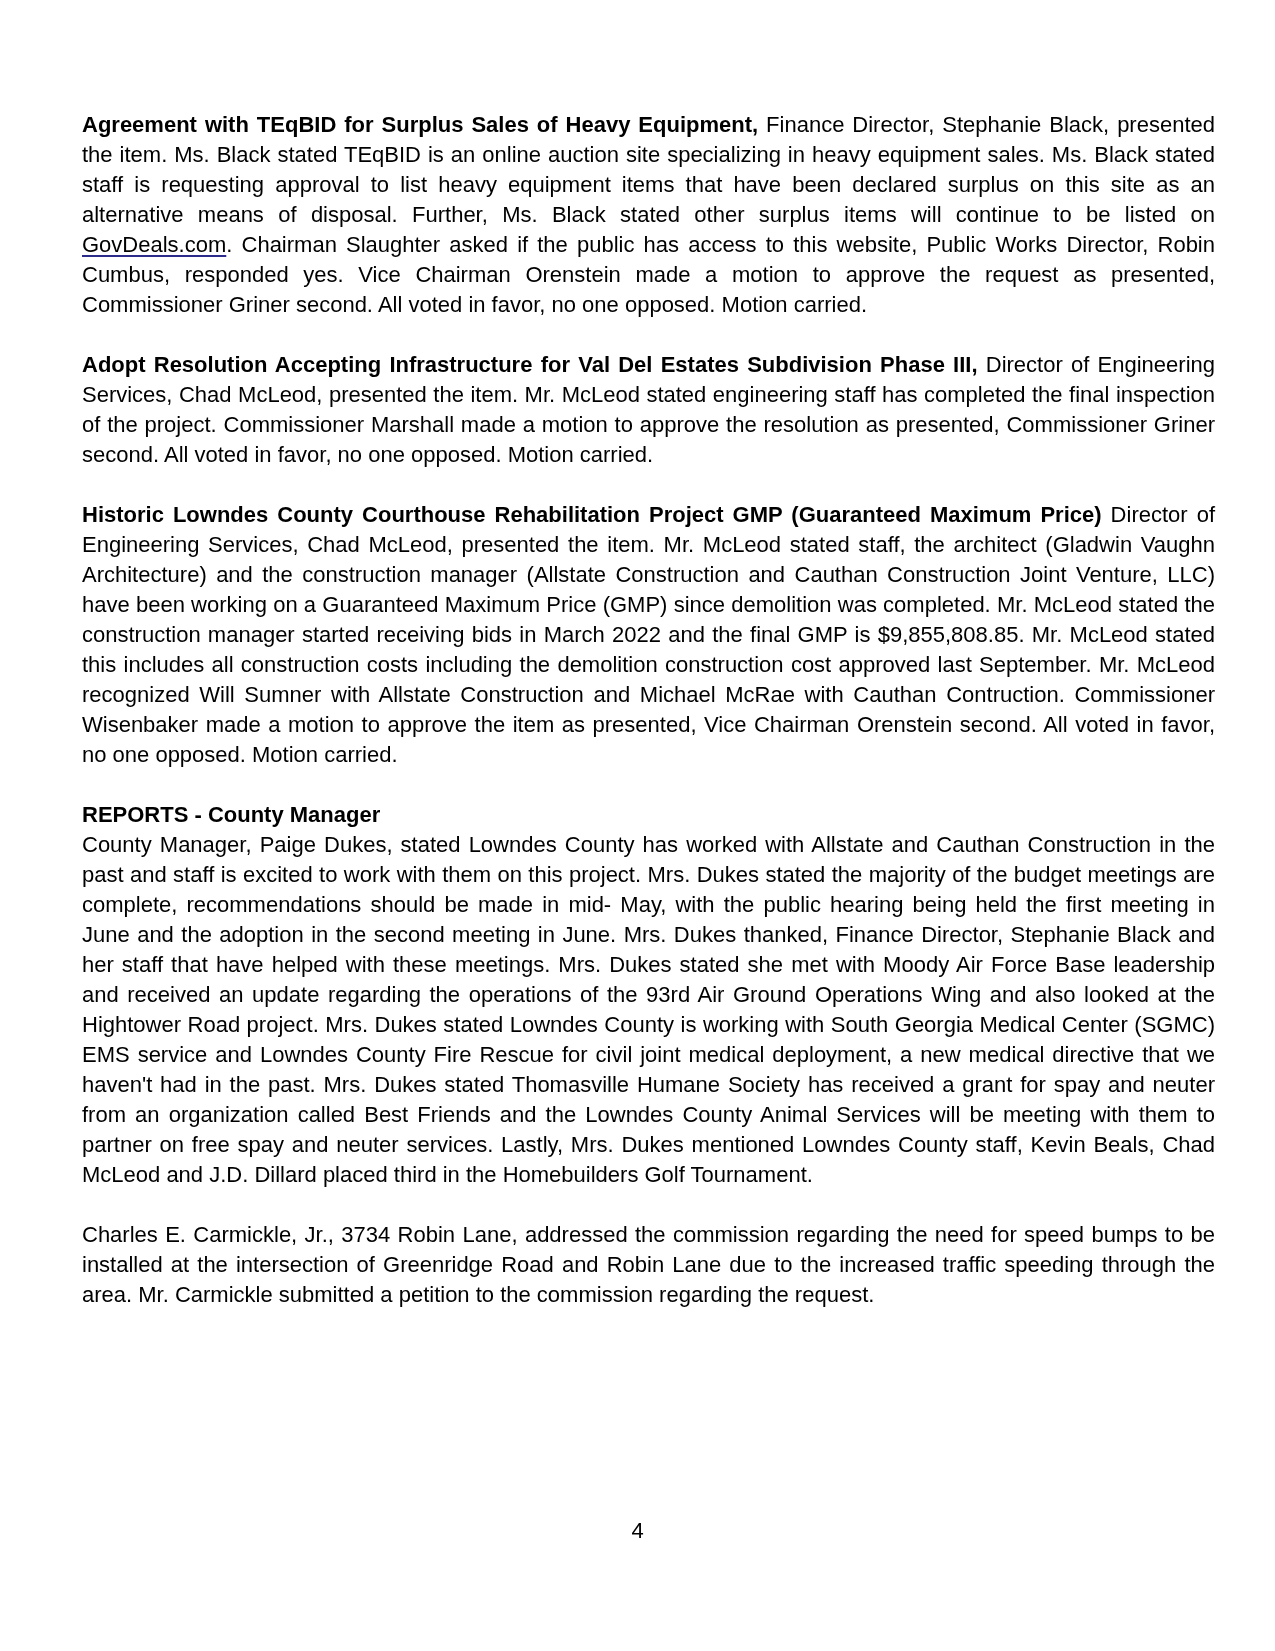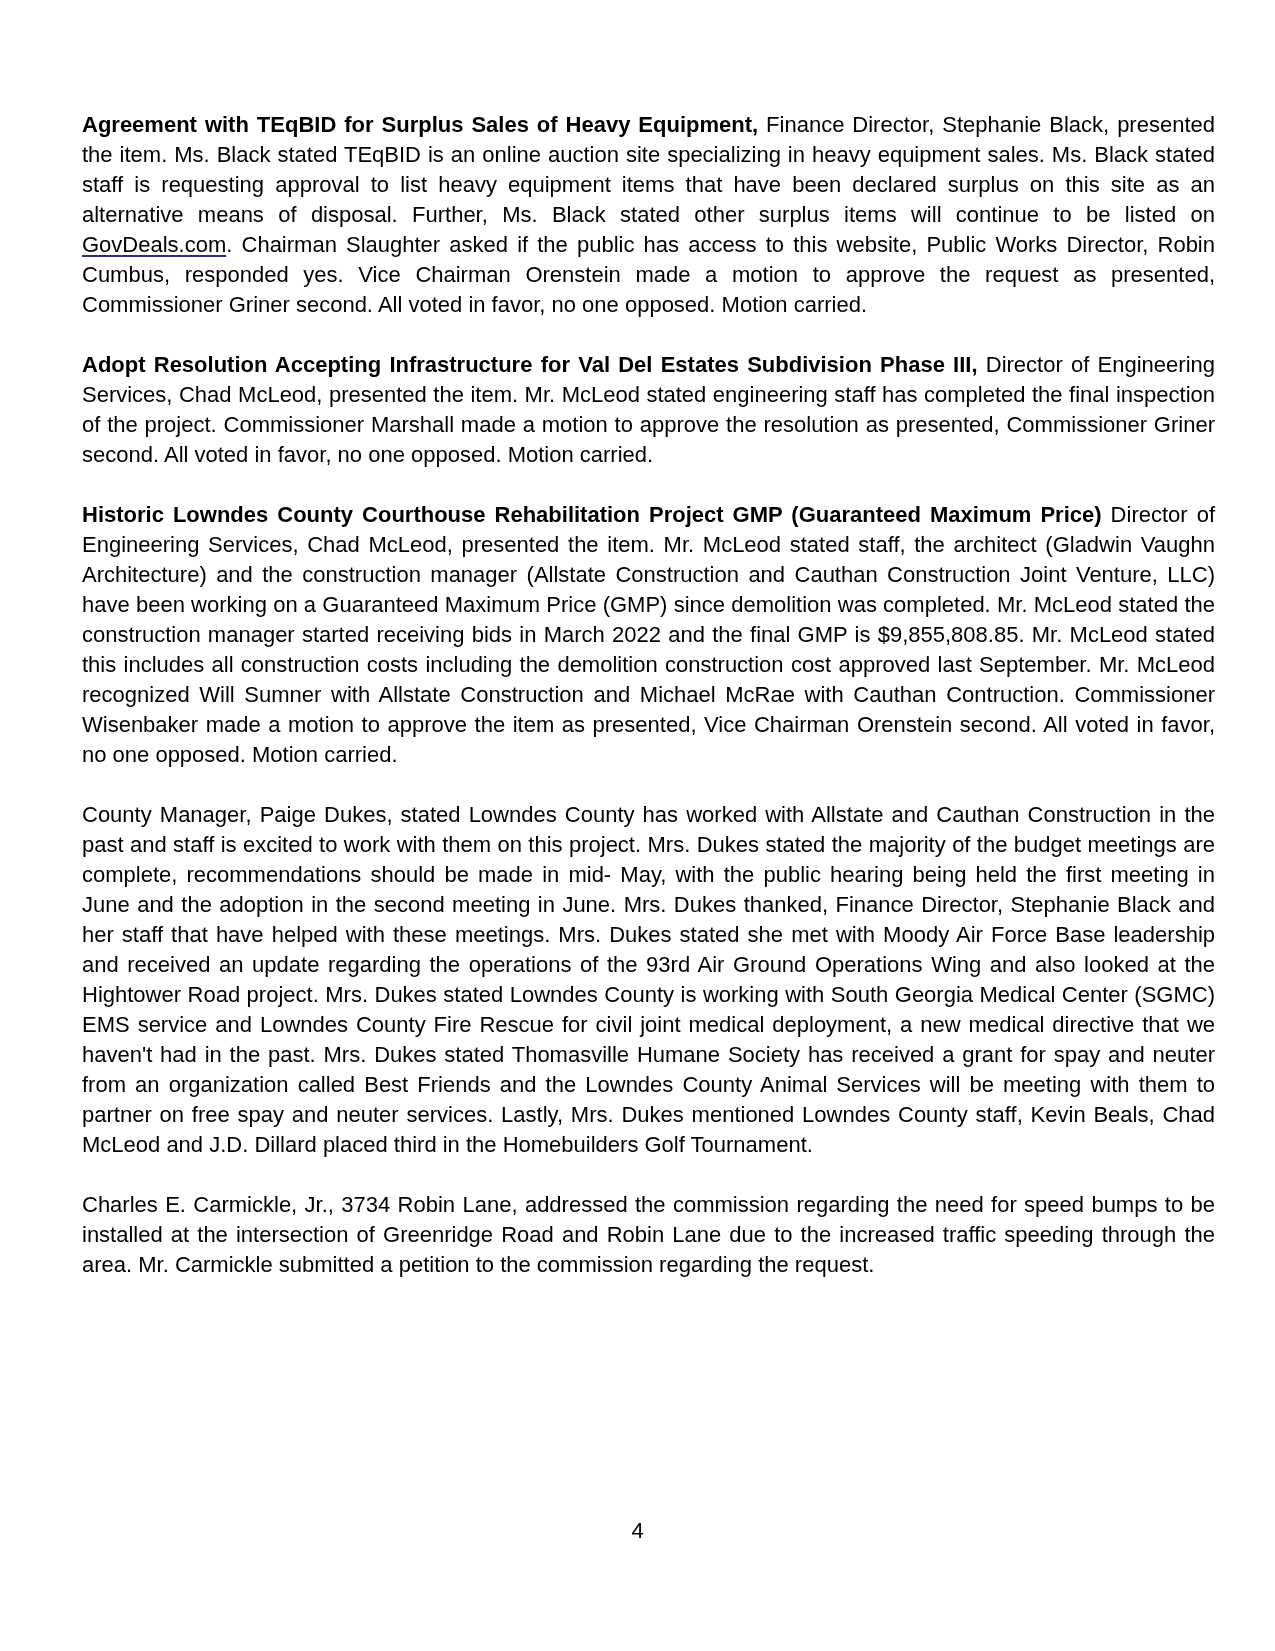--- a/index.html
+++ b/index.html
@@ -60,19 +60,20 @@
 <body>
 
 <div class="page">
 
   <p class="para"><span class="bold-lead">Agreement with TEqBID for Surplus Sales of Heavy Equipment,</span><span> Finance Director, Stephanie Black, presented the item.  Ms. Black stated TEqBID is an online auction site specializing in heavy equipment sales.  Ms. Black stated staff is requesting approval to list heavy equipment items that have been declared surplus on this site as an alternative means of disposal.  Further, Ms. Black stated other surplus items will continue to be listed on </span><span class="link-underline">GovDeals.com</span><span>.  Chairman Slaughter asked if the public has access to this website, Public Works Director, Robin Cumbus, responded yes.  Vice Chairman Orenstein made a motion to approve the request as presented, Commissioner Griner second.  All voted in favor, no one opposed.  Motion carried.</span></p>
 
   <p class="para"><span class="bold-lead">Adopt Resolution Accepting Infrastructure for Val Del Estates Subdivision Phase III,</span><span> Director of Engineering Services, Chad McLeod, presented the item.  Mr. McLeod stated engineering staff has completed the final inspection of the project.  Commissioner Marshall made a motion to approve the resolution as presented, Commissioner Griner second.  All voted in favor, no one opposed.  Motion carried.</span></p>
 
   <p class="para"><span class="bold-lead">Historic Lowndes County Courthouse Rehabilitation Project GMP (Guaranteed Maximum Price)</span><span> Director of Engineering Services, Chad McLeod, presented the item.  Mr. McLeod stated staff, the architect (Gladwin Vaughn Architecture) and the construction manager (Allstate Construction and Cauthan Construction Joint Venture, LLC) have been working on a Guaranteed Maximum Price (GMP) since demolition was completed.  Mr. McLeod stated the construction manager started receiving bids in March 2022 and the final GMP is $9,855,808.85.  Mr. McLeod stated this includes all construction costs including the demolition construction cost approved last September.  Mr. McLeod recognized Will Sumner with Allstate Construction and Michael McRae with Cauthan Contruction.  Commissioner Wisenbaker made a motion to approve the item as presented, Vice Chairman Orenstein second.  All voted in favor, no one opposed.  Motion carried.</span></p>
 
+  <p class="heading">REPORTS - County Manager</p>
   <p class="para">County Manager, Paige Dukes, stated Lowndes County has worked with Allstate and Cauthan Construction in the past and staff is excited to work with them on this project.  Mrs. Dukes stated the majority of the budget meetings are complete, recommendations should be made in mid- May, with the public hearing being held the first meeting in June and the adoption in the second meeting in June.  Mrs. Dukes thanked, Finance Director, Stephanie Black and her staff that have helped with these meetings.  Mrs. Dukes stated she met with Moody Air Force Base leadership and received an update regarding the operations of the 93rd Air Ground Operations Wing and also looked at the Hightower Road project.  Mrs. Dukes stated Lowndes County is working with South Georgia Medical Center (SGMC) EMS service and Lowndes County Fire Rescue for civil joint medical deployment, a new medical directive that we haven't had in the past.  Mrs. Dukes stated Thomasville Humane Society has received a grant for spay and neuter from an organization called Best Friends and the Lowndes County Animal Services will be meeting with them to partner on free spay and neuter services.  Lastly, Mrs. Dukes mentioned Lowndes County staff, Kevin Beals, Chad McLeod and J.D. Dillard placed third in the Homebuilders Golf Tournament.</p>
 
   <p class="para">Charles E. Carmickle, Jr., 3734 Robin Lane, addressed the commission regarding the need for speed bumps to be installed at the intersection of Greenridge Road and Robin Lane due to the increased traffic speeding through the area.  Mr. Carmickle submitted a petition to the commission regarding the request.</p>
 
 </div>
 
 <div class="page-number">4</div>
 
 </body></html>

